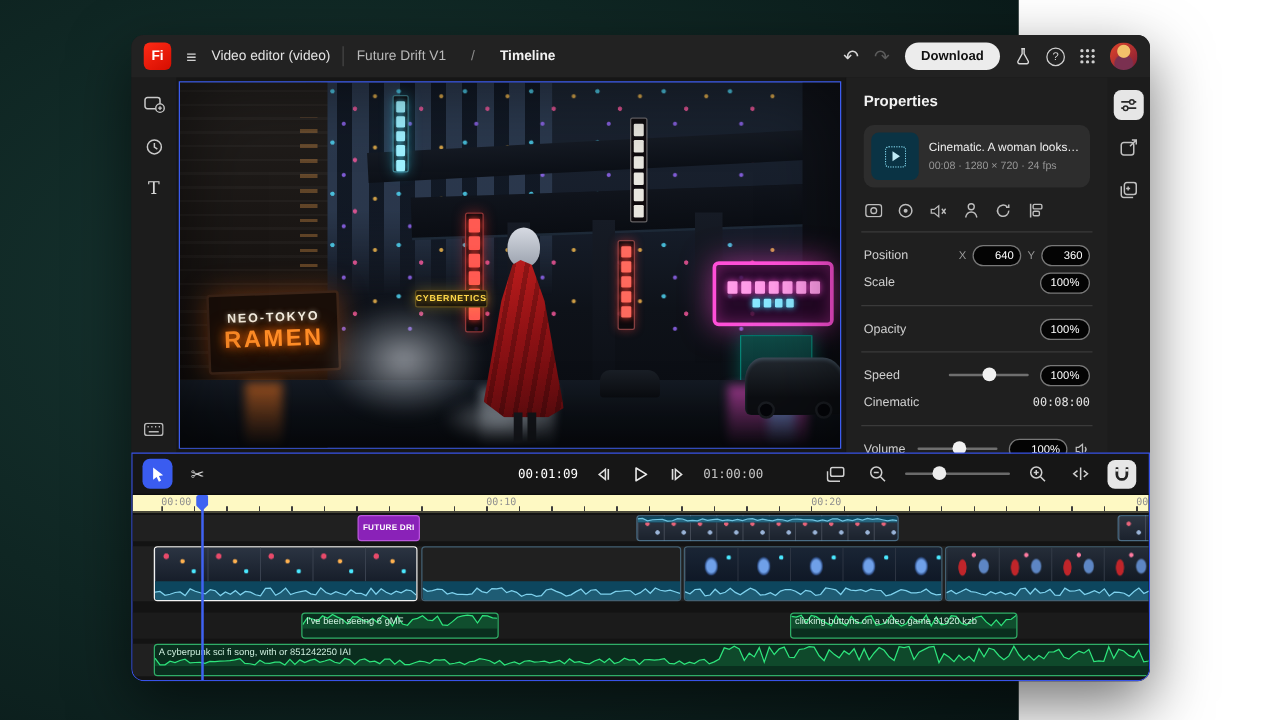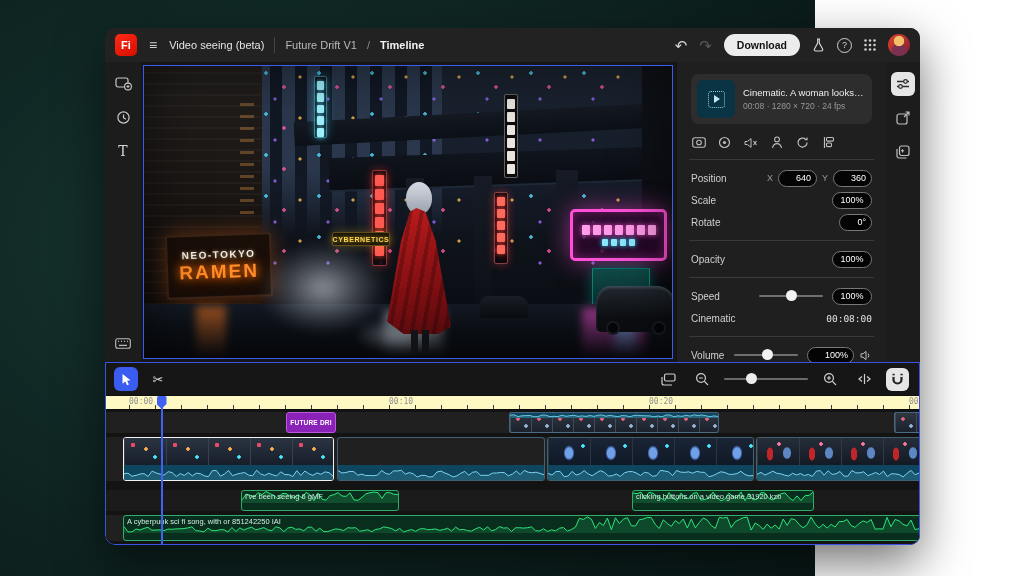--- a/index.html
+++ b/index.html
@@ -9,21 +9,21 @@
   .window { position:absolute; left:105px; top:28px; width:815px; height:517px;
     background:#1c1c1c; border-radius:10px; overflow:hidden; box-shadow:0 18px 48px rgba(0,0,0,.55); }
 
   
   .topbar { position:relative; height:34px; background:#222; display:flex; align-items:center; padding:0 10px; gap:10px; }
   .logo { width:22px; height:22px; background:linear-gradient(145deg,#ff2b16,#d50d00); border-radius:5px;
     color:#fff; font-weight:bold; font-size:11px; display:flex; align-items:center; justify-content:center; }
   .hamburger { color:#cfcfcf; font-size:14px; cursor:pointer; padding:0 2px; }
   .app-title { color:#e3e3e3; font-size:11px; }
   .vdiv { width:1px; height:16px; background:#454545; }
-  .crumbs { display:flex; gap:10px; font-size:11px; align-items:center; }
+  .crumbs { display:flex; gap:20px; font-size:11px; align-items:center; }
   .crumb-project { color:#b9b9b9; }
   .crumb-sep { color:#8d8d8d; }
   .crumb-page { color:#f2f2f2; font-weight:bold; }
   .topbar-right { margin-left:auto; display:flex; align-items:center; gap:12px; }
   .tb-icon { color:#d8d8d8; font-size:13px; line-height:1; cursor:pointer; display:flex; align-items:center; }
   .tb-icon.dim { color:#5c5c5c; }
   .btn-download { background:#ececec; color:#111; border:none; border-radius:14px; padding:5px 13px;
     font-size:10.5px; font-weight:bold; font-family:inherit; cursor:pointer;text-align:right; }
   .help-circle { width:15px; height:15px; border:1.2px solid #cfcfcf; border-radius:50%; color:#cfcfcf;
     font-size:9px; display:flex; align-items:center; justify-content:center; cursor:pointer; }
@@ -230,21 +230,21 @@
 </style>
 </head>
 <body>
 
 <div id="stage">
   <div class="window">
 
     <header class="topbar">
       <span class="logo">Fi</span>
       <span class="hamburger">≡</span>
-      <span class="app-title">Video seeing (beta)</span>
+      <span class="app-title">Video editor (video)</span>
       <span class="vdiv"></span>
       <nav class="crumbs">
         <span class="crumb-project">Future Drift V1</span>
         <span class="crumb-sep">/</span>
         <span class="crumb-page">Timeline</span>
       </nav>
       <div class="topbar-right">
         <span class="tb-icon" style="font-size:15px;">↶</span>
         <span class="tb-icon dim" style="font-size:15px;">↷</span>
         <button class="btn-download">Download</button>
@@ -385,20 +385,21 @@
             <span class="hair"></span>
               <span class="cape"></span>
               <span class="leg1"></span>
               <span class="leg2"></span>
           </div>
           <div class="vignette"></div>
         </div>
       </section>
 
       <aside class="props">
+        <h2>Properties</h2>
         <div class="clip-card">
           <div class="clip-thumb">
             <div class="playbox">
                 <span class="tri"></span>
               </div>
           </div>
           <div class="clip-info">
             <div class="clip-name"><span>Cinematic. A woman looks a...</span> </div>
             <div class="clip-meta">00:08 · 1280 × 720 · 24 fps</div>
           </div>
@@ -448,24 +449,20 @@
           <span class="lbl">Position</span>
           <span class="axis">X</span>
           <span class="pill small">640</span>
           <span class="axis">Y</span>
           <span class="pill small">360</span>
         </div>
         <div class="prow">
           <span class="lbl">Scale</span>
           <span class="pill">100%</span>
         </div>
-        <div class="prow">
-          <span class="lbl">Rotate</span>
-          <span class="pill small">0°</span>
-        </div>
         <hr class="phr">
         <div class="prow">
           <span class="lbl">Opacity</span>
           <span class="pill">100%</span>
         </div>
         <hr class="phr">
         <div class="prow">
           <span class="lbl">Speed</span>
           <span class="slider">
               <span class="knob" style="left:42%;"></span>
@@ -518,20 +515,41 @@
 
     <section class="timeline">
       <div class="tl-toolbar">
         <div class="tool-left">
           <span class="tool-btn sel">
             <svg class="ic" width="11" height="13" viewBox="0 0 11 13">
                 <path d="M1.5 1l8 6.2-3.4.6 1.8 3.6-1.8.9-1.8-3.7-2.8 2.2z" fill="#fff"></path>
               </svg>
           </span>
           <span class="tool-btn" style="font-size:13px;">✂</span>
+        </div>
+        <div class="transport">
+          <span class="tc cur">00:01:09</span>
+          <span class="tool-btn" style="width:18px;">
+            <svg class="ic" width="13" height="11" viewBox="0 0 13 11">
+                <path d="M8.5 1.5L3.5 5.5l5 4z" fill="none" stroke="#e0e0e0" stroke-width="1.2"></path>
+                <path d="M10.8 1.2v8.6" stroke="#e0e0e0" stroke-width="1.3"></path>
+              </svg>
+          </span>
+          <span class="tool-btn" style="width:20px;">
+            <svg class="ic" width="12" height="13" viewBox="0 0 12 13">
+                <path d="M2 1.4l8.4 5.1L2 11.6z" fill="none" stroke="#e8e8e8" stroke-width="1.3" stroke-linejoin="round"></path>
+              </svg>
+          </span>
+          <span class="tool-btn" style="width:18px;">
+            <svg class="ic" width="13" height="11" viewBox="0 0 13 11">
+                <path d="M4.5 1.5l5 4-5 4z" fill="none" stroke="#e0e0e0" stroke-width="1.2"></path>
+                <path d="M2.2 1.2v8.6" stroke="#e0e0e0" stroke-width="1.3"></path>
+              </svg>
+          </span>
+          <span class="tc tot">01:00:00</span>
         </div>
         <div class="tool-right">
           <span class="tool-btn">
             <svg class="ic" width="15" height="13" viewBox="0 0 15 13">
                 <rect x="3.5" y="1" width="10.5" height="7" rx="1.5" fill="none" stroke="#cfcfcf" stroke-width="1.2"></rect>
                 <path d="M1 4v6a2 2 0 0 0 2 2h8" fill="none" stroke="#cfcfcf" stroke-width="1.2"></path>
               </svg>
           </span>
           <span class="tool-btn">
             <svg class="ic" width="14" height="14" viewBox="0 0 14 14">

